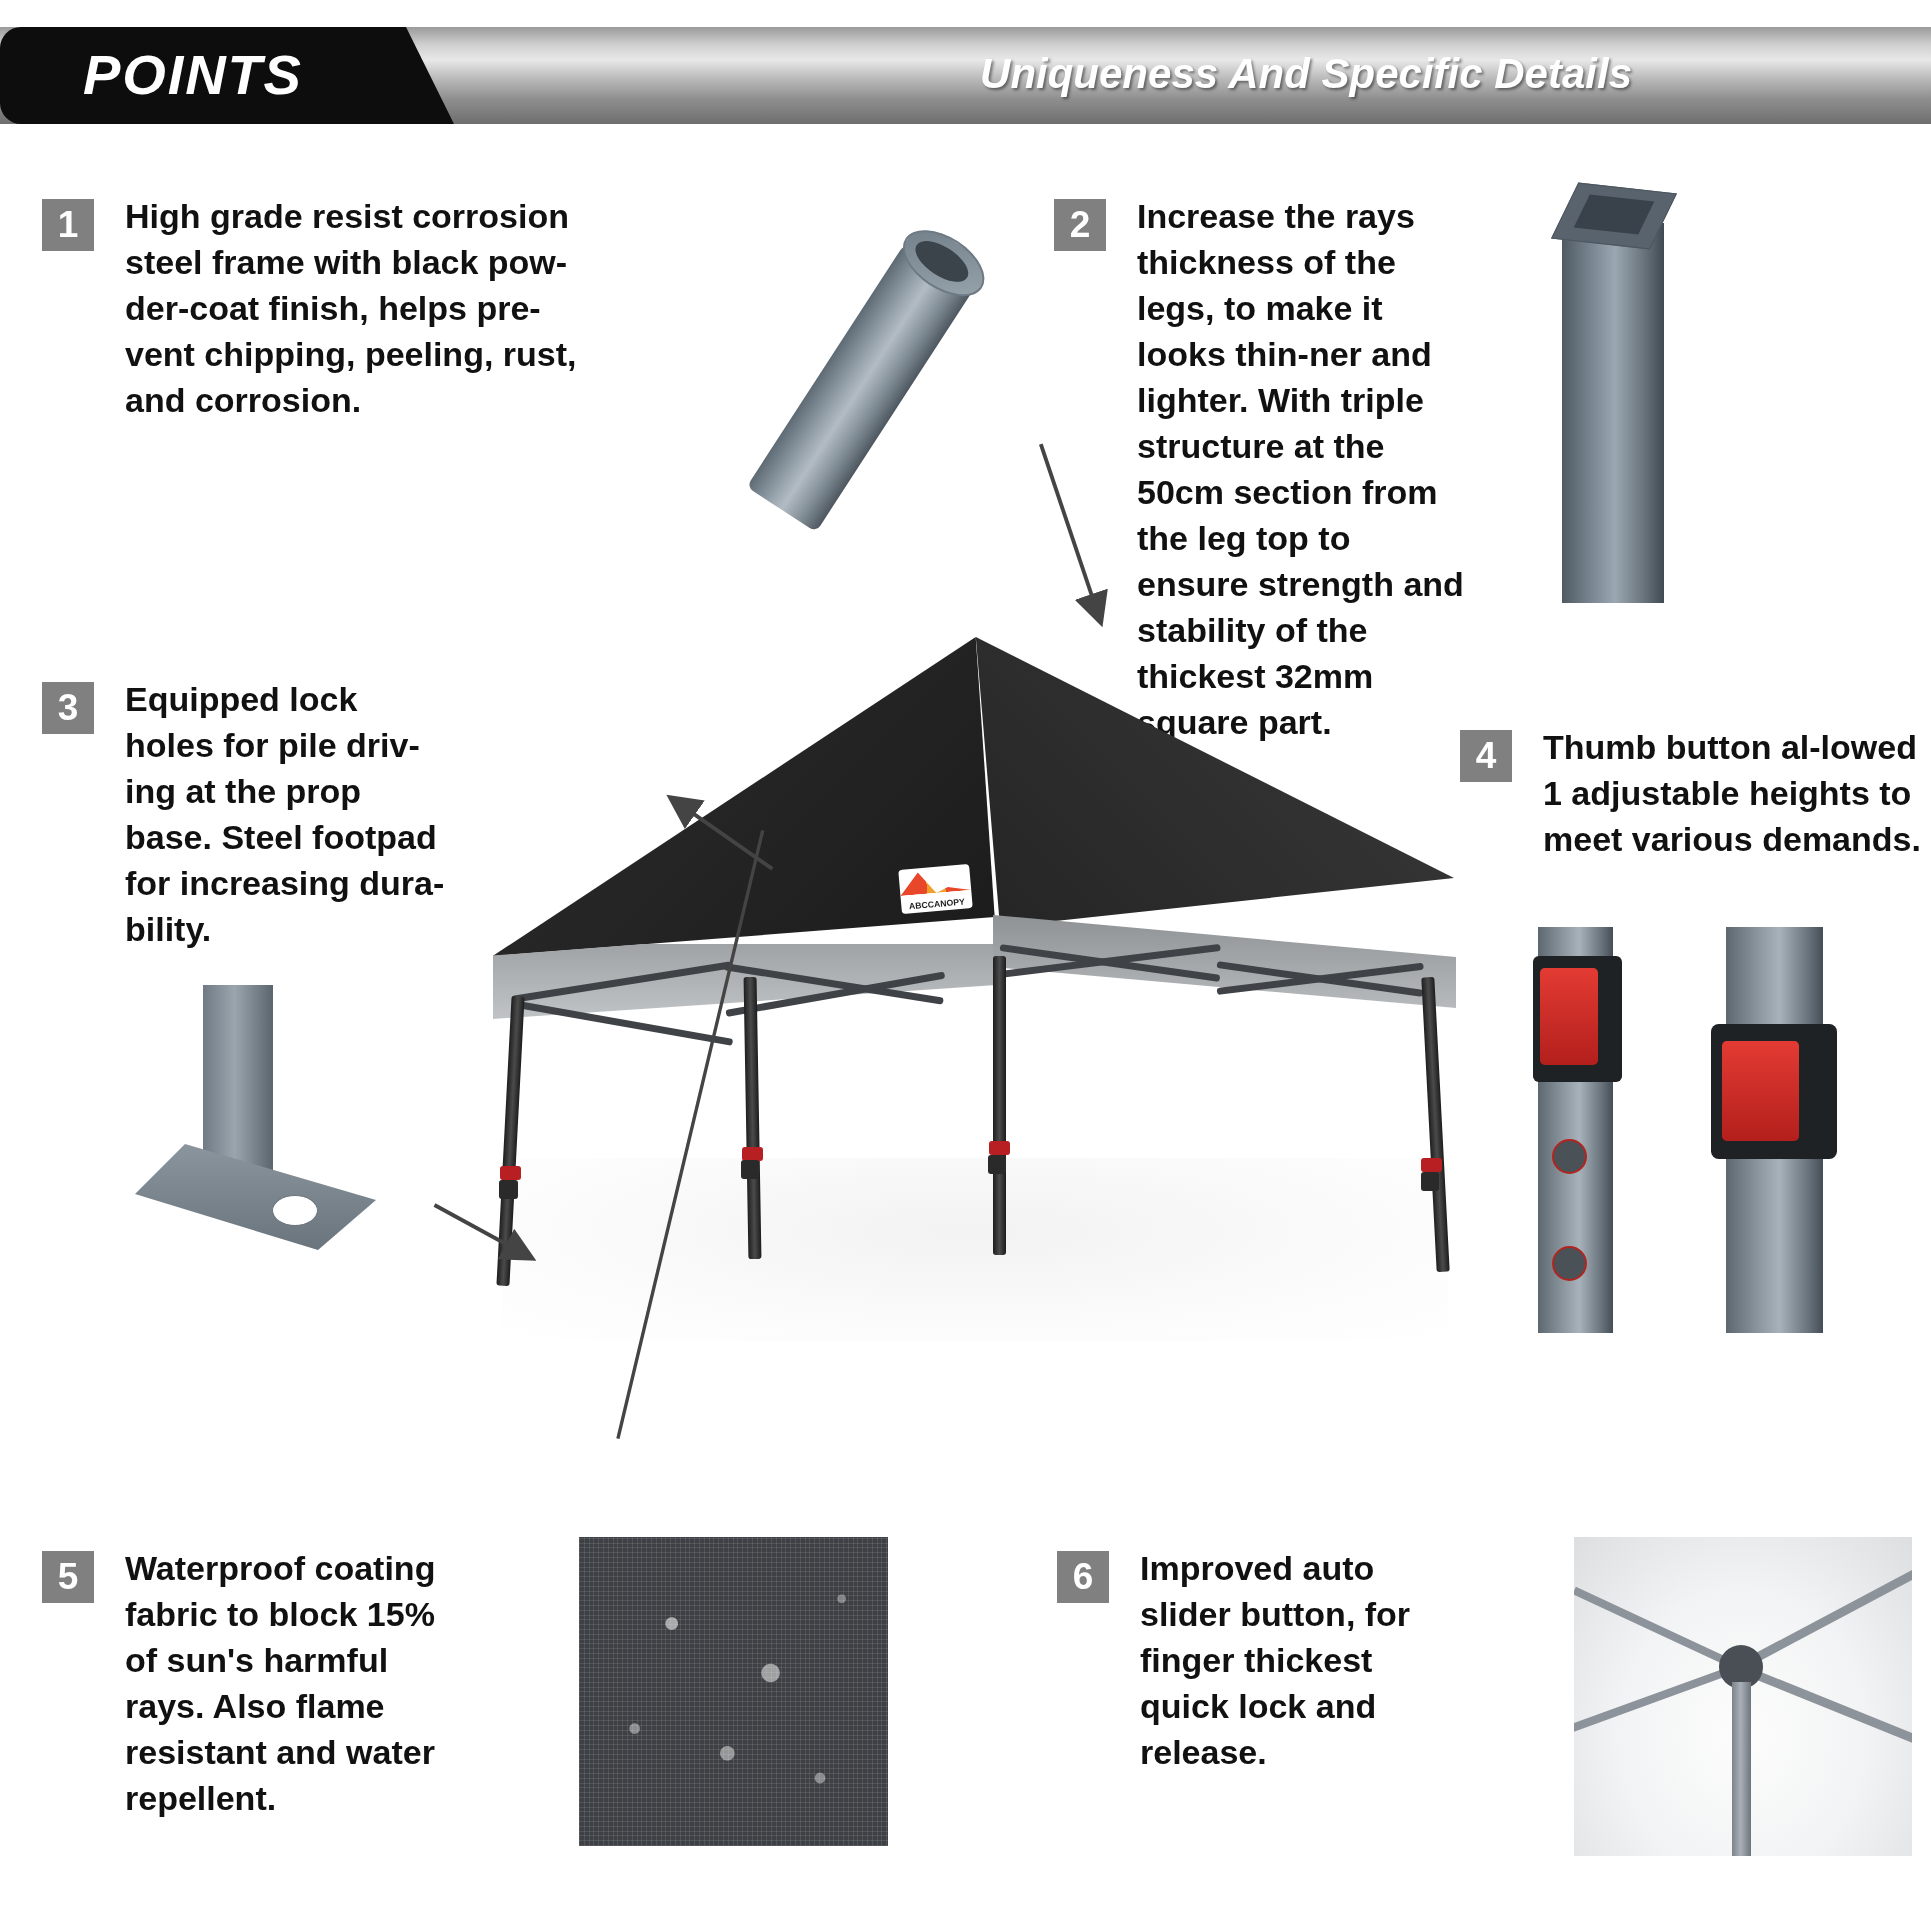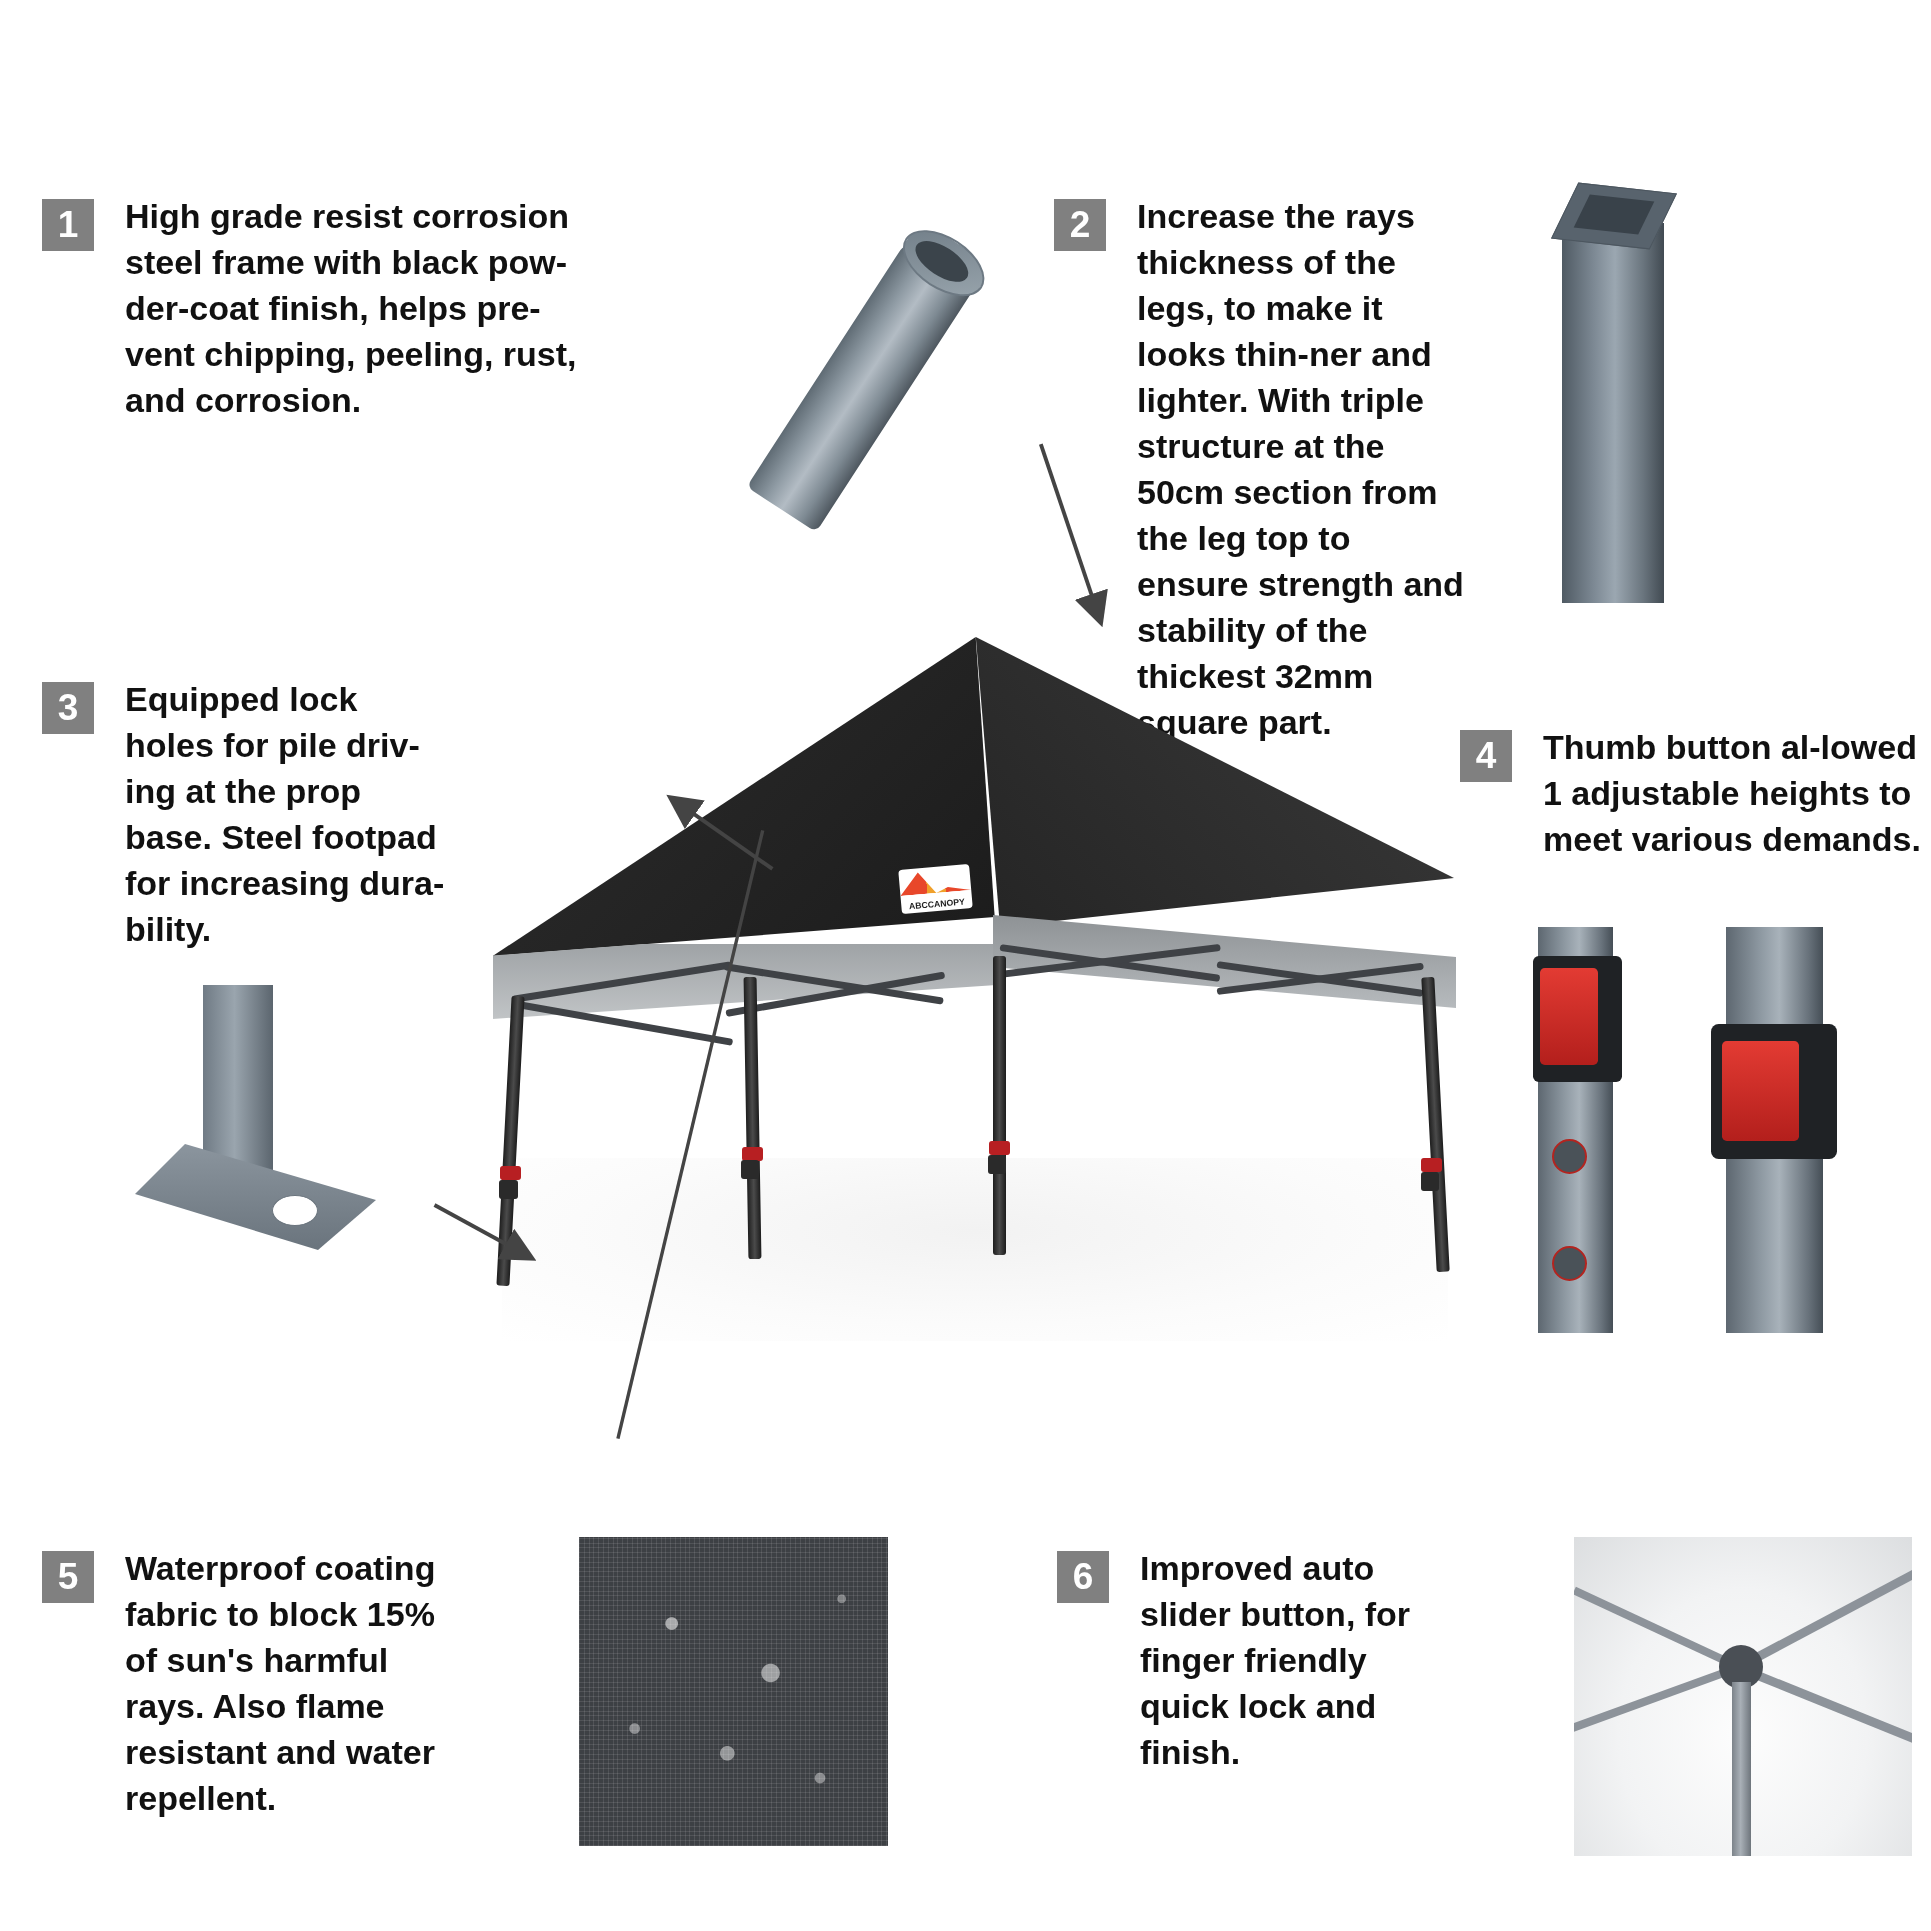--- a/index.html
+++ b/index.html
@@ -315,20 +315,26 @@
   }
 
   
   .arrow-svg { position: absolute; left: 0; top: 0; width: 1931px; height: 1931px; pointer-events: none; }
 </style>
 </head>
 <body>
 
 <div id="page">
 
+  <div class="header">
+    <div class="header-bar"></div>
+    <div class="header-black"></div>
+    <div class="header-title">POINTS</div>
+    <div class="header-sub">Uniqueness And Specific Details</div>
+  </div>
 
   <div class="point" id="point1">
     <div class="badge">1</div>
     <div class="ptext">High grade resist corrosion steel frame with black pow-der-coat finish, helps pre-vent chipping, peeling, rust, and corrosion.</div>
   </div>
 
   <div class="point" id="point2">
     <div class="badge">2</div>
     <div class="ptext">Increase the rays thickness of the legs, to make it looks thin-ner and lighter. With triple structure at the 50cm section from the leg top to ensure strength and stability of the thickest 32mm square part.</div>
   </div>
@@ -343,21 +349,21 @@
     <div class="ptext">Thumb button al-lowed 1 adjustable heights to meet various demands.</div>
   </div>
 
   <div class="point" id="point5">
     <div class="badge">5</div>
     <div class="ptext">Waterproof coating fabric to block 15% of sun's harmful rays. Also flame resistant and water repellent.</div>
   </div>
 
   <div class="point" id="point6">
     <div class="badge">6</div>
-    <div class="ptext">Improved auto slider button, for finger friendly quick lock and finish.</div>
+    <div class="ptext">Improved auto slider button, for finger thickest quick lock and release.</div>
   </div>
 
   <div class="tube">
     <div class="tube-body"></div>
     <div class="tube-ellipse"></div>
     <div class="tube-hole"></div>
   </div>
 
   <div class="post">
     <div class="post-body"></div>

